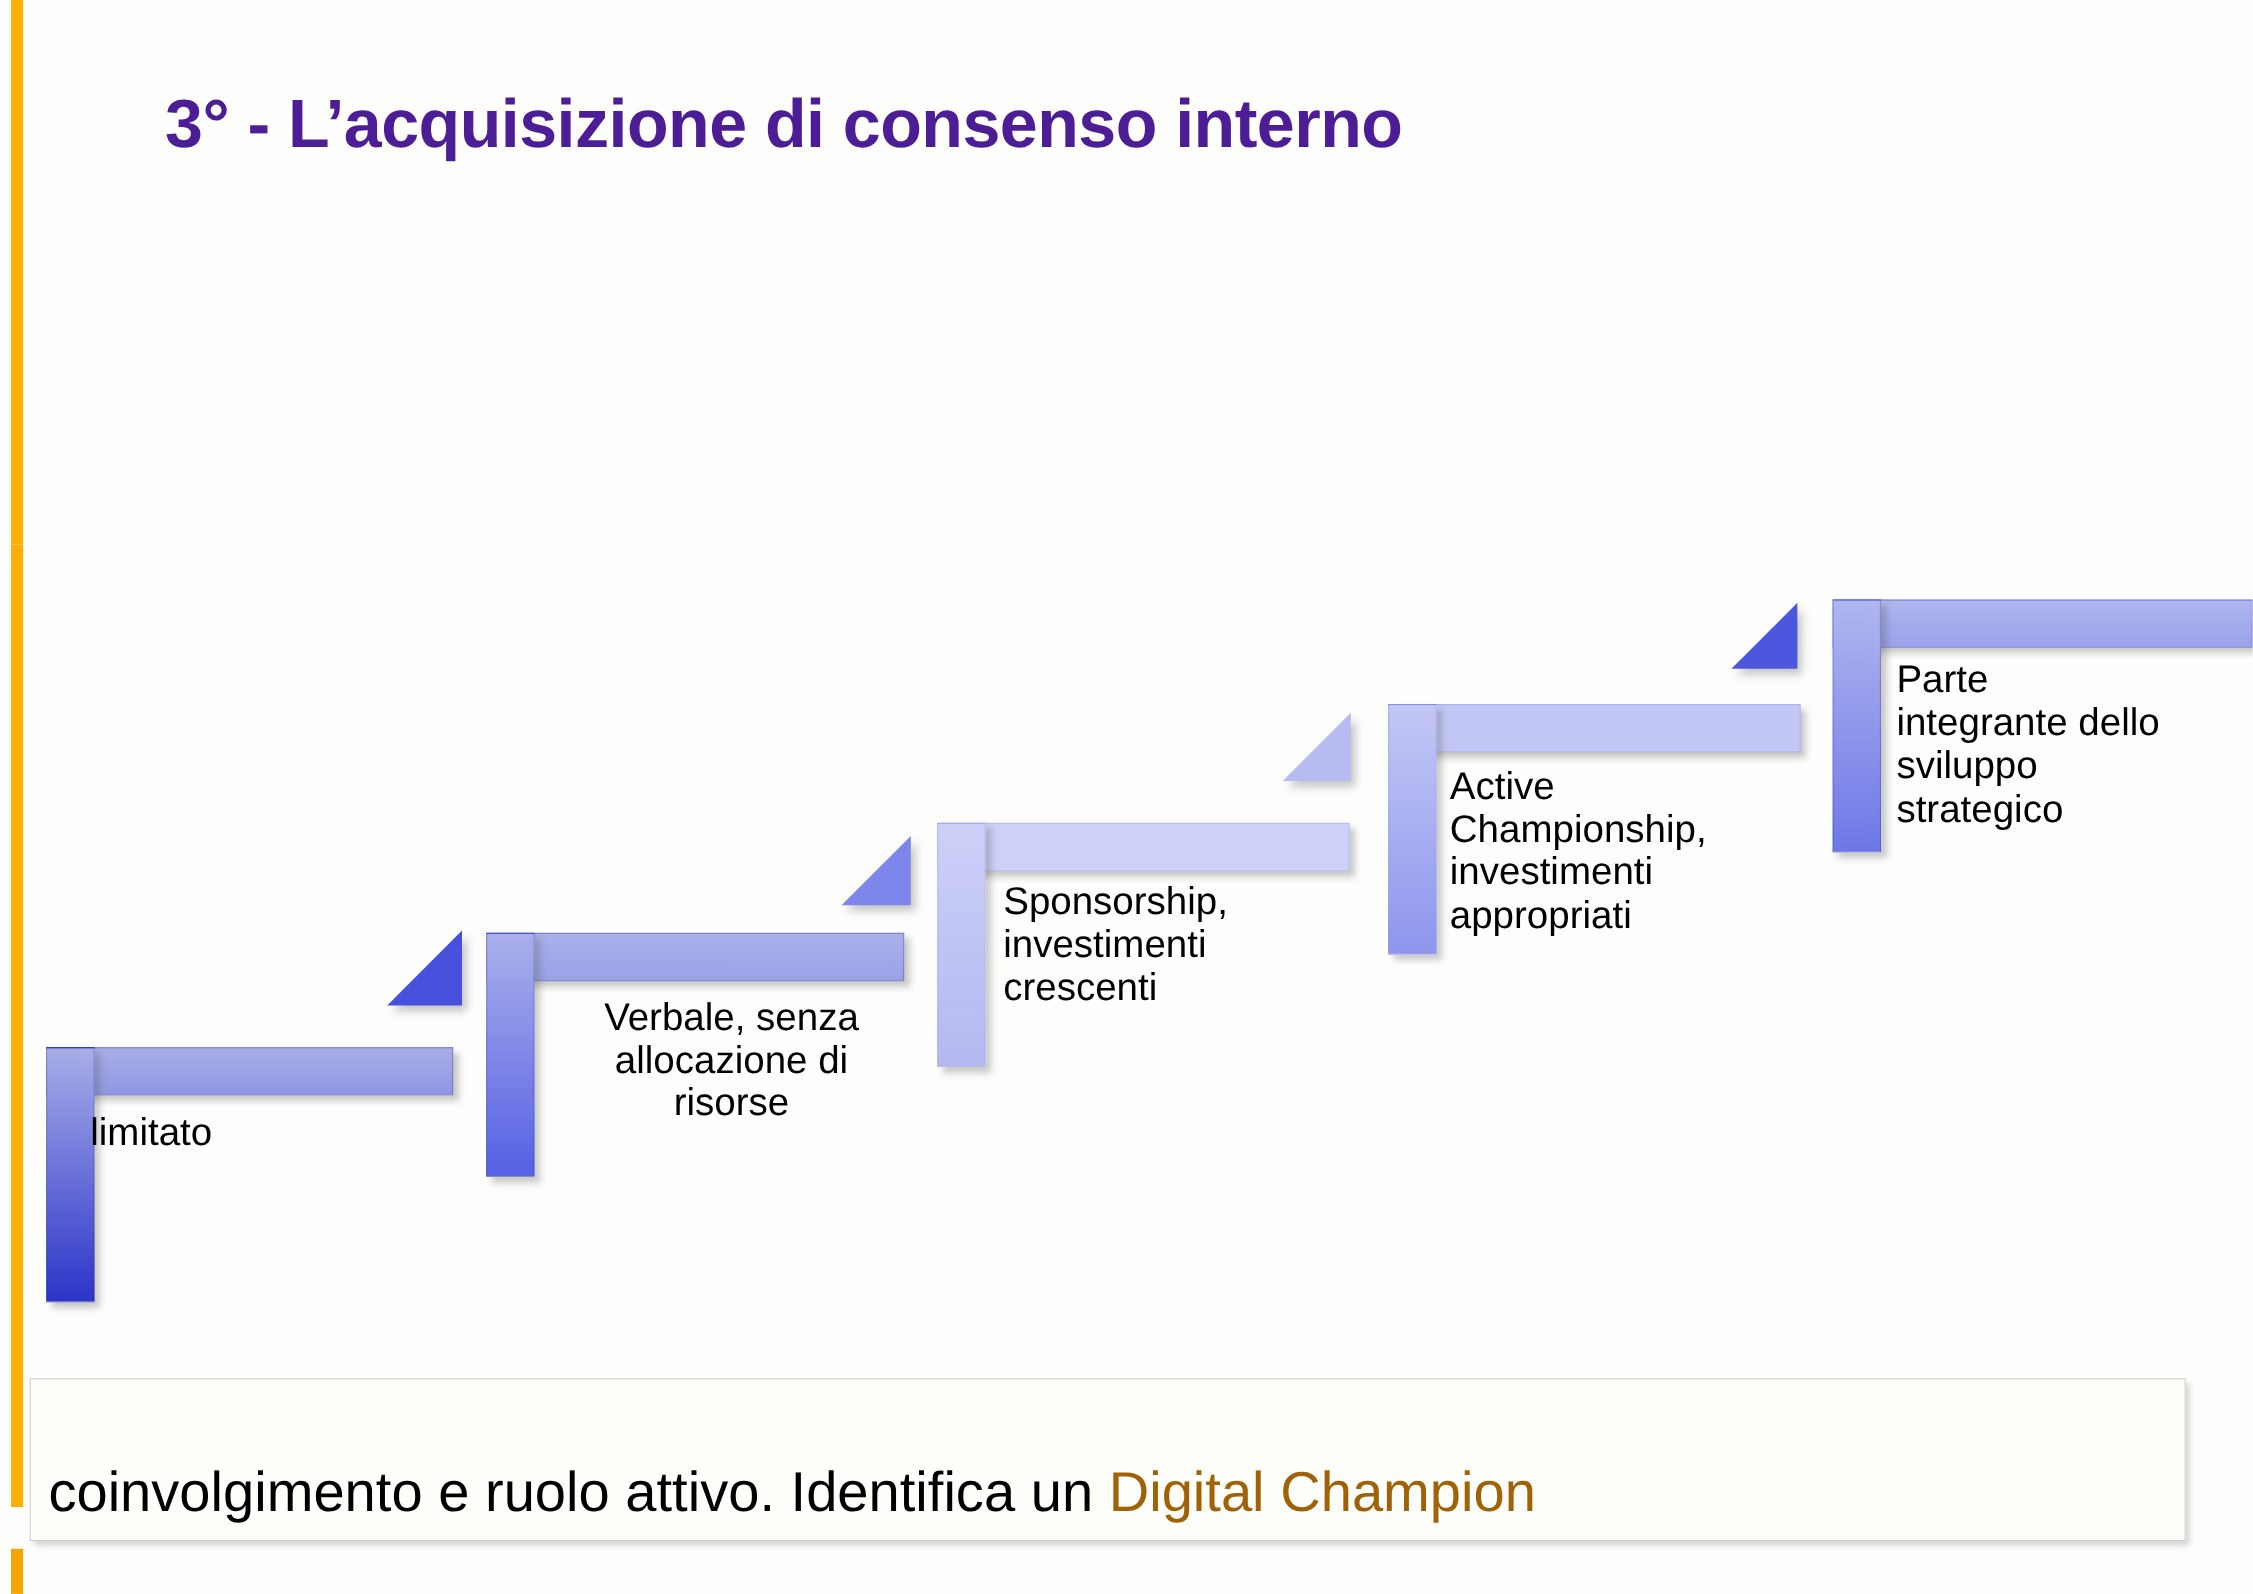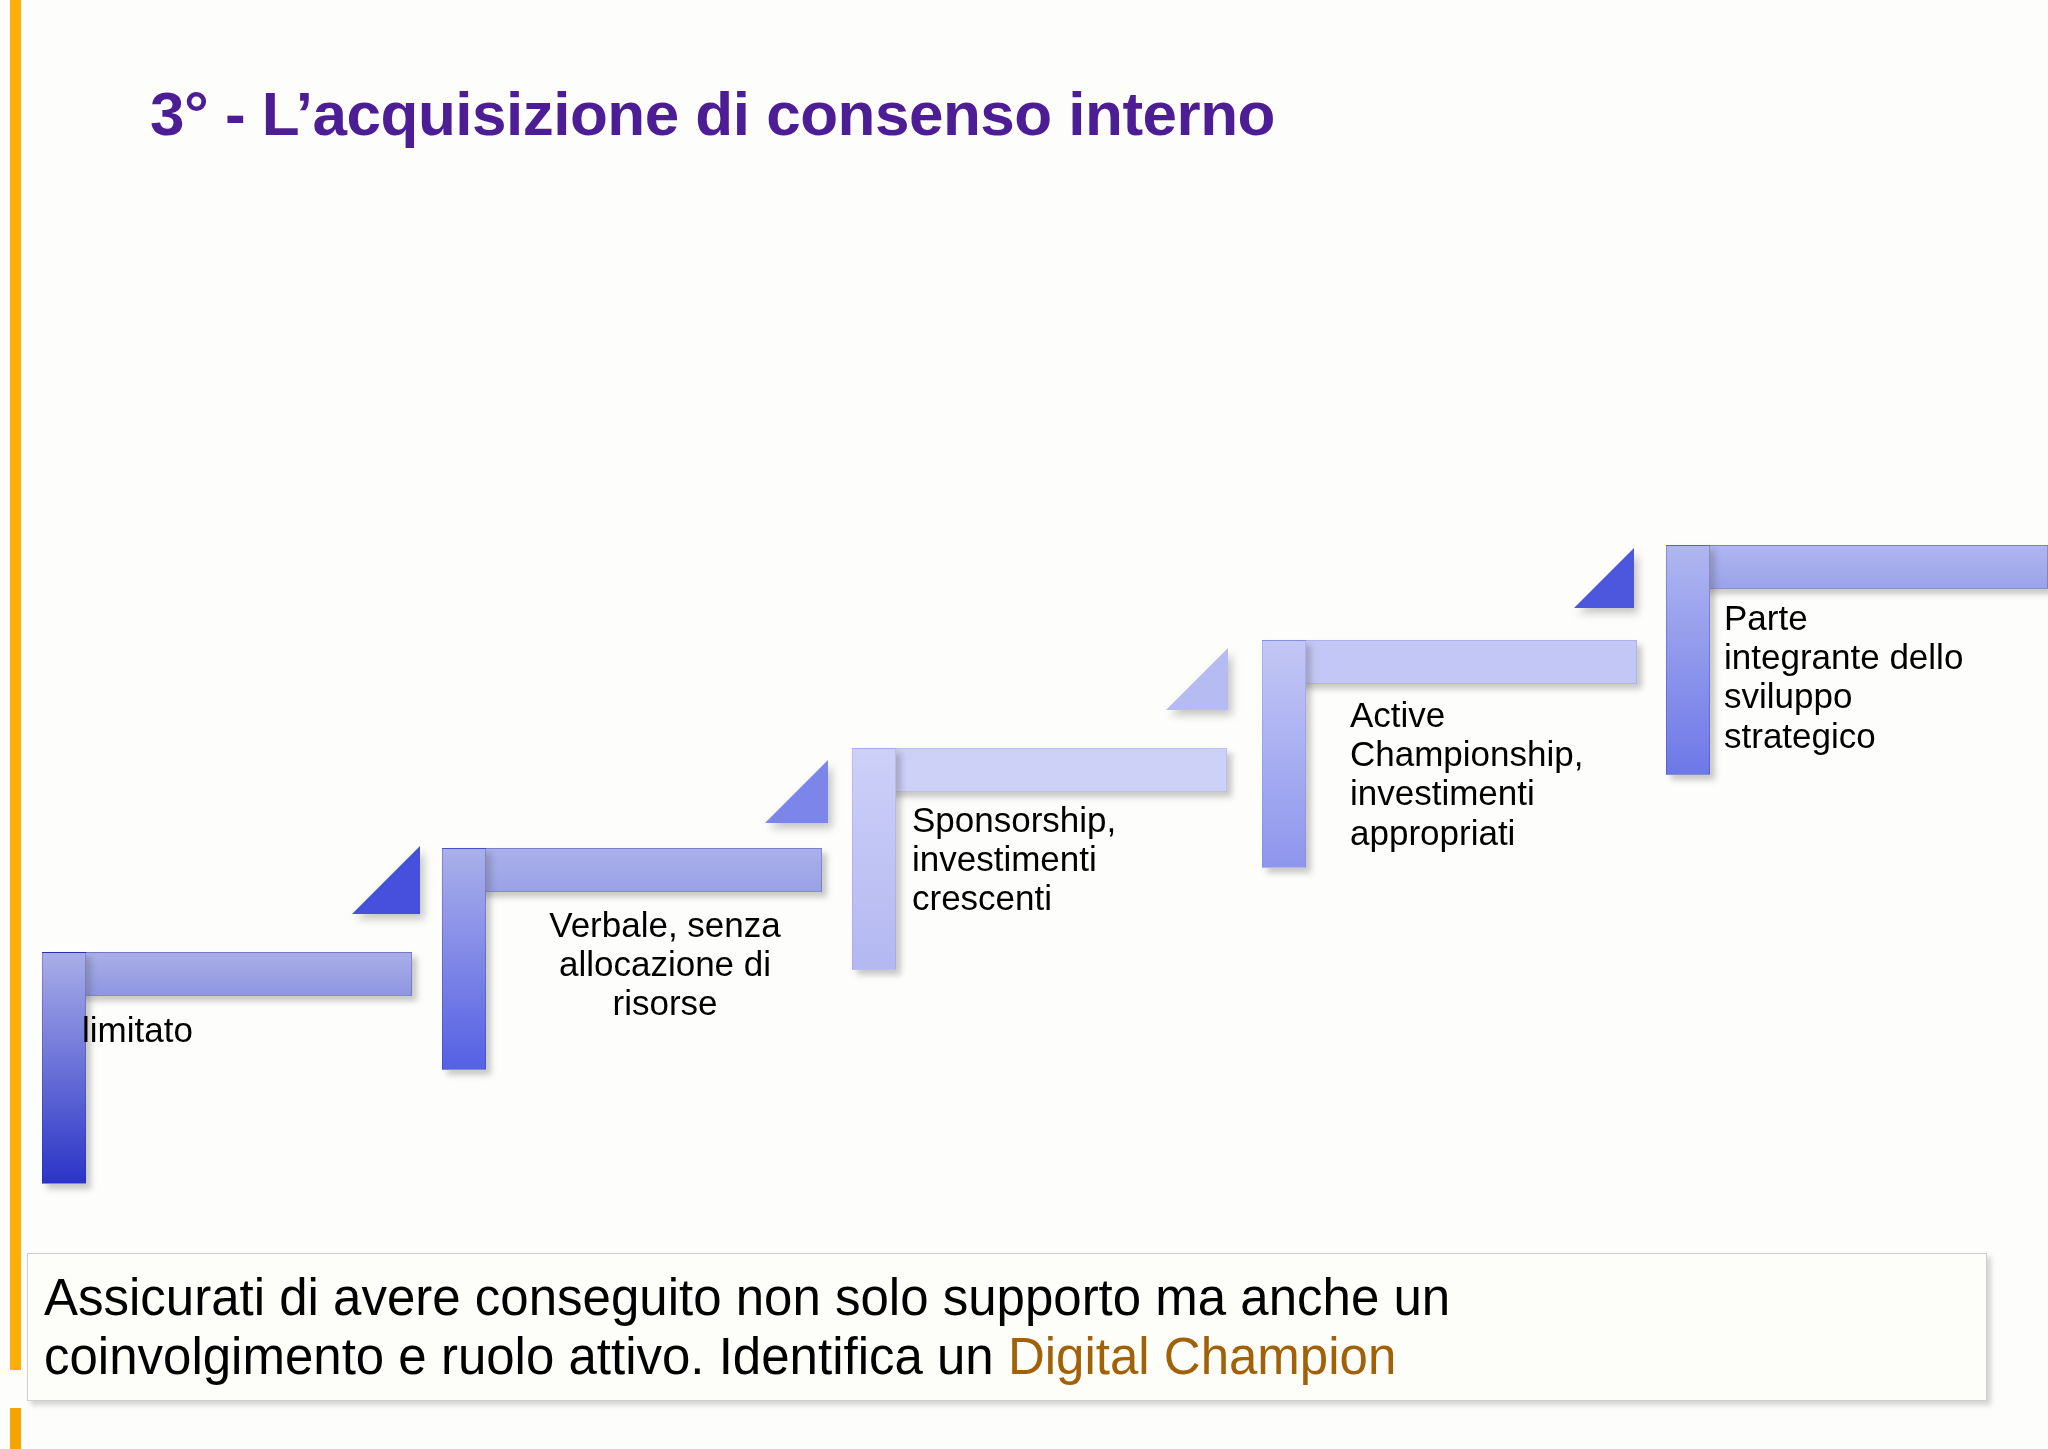--- a/index.html
+++ b/index.html
@@ -148,36 +148,36 @@
     </div>
     <div class="step-label" style="left:912px; top:800px; width:330px;">Sponsorship,
 investimenti
 crescenti</div>
 
     <div class="tri" style="left:1166px; top:648px; border-left:62px solid transparent; border-bottom:62px solid #b6bbf2;"></div>
     <div class="step" style="left:1262px; top:640px;">
       <div class="arm" style="width:375px; background:#c3c7f5; border-color:rgba(110,110,190,0.22);"></div>
       <div class="leg" style="height:228px; background:linear-gradient(to bottom,#c3c7f5,#8e96ed); border-color:rgba(110,110,190,0.22);"></div>
     </div>
-    <div class="step-label" style="left:1350px; top:695px; width:340px;">Active
+    <div class="step-label" style="left:1318px; top:695px; width:340px;">Active
 Championship,
 investimenti
 appropriati</div>
 
     <div class="tri" style="left:1574px; top:548px; border-left:60px solid transparent; border-bottom:60px solid #4c57de;"></div>
     <div class="step" style="left:1666px; top:545px;">
       <div class="arm" style="width:382px; background:linear-gradient(to bottom,#b0b6ef,#9aa2ea);"></div>
       <div class="leg" style="height:230px; background:linear-gradient(to bottom,#b0b6ef,#6d78e8);"></div>
     </div>
     <div class="step-label" style="left:1724px; top:598px; width:330px;">Parte
 integrante dello
 sviluppo
 strategico</div>
 
   </div>
 
   <div class="caption-box"></div>
   <div class="caption-text">
-    <span>Assicurati di avere conseguito non solo supporto ma anche  un</span><br>
+    <br>
     <span>coinvolgimento e  ruolo attivo. Identifica un </span><span class="hl">Digital Champion</span>
   </div>
 
 </div>
 
 </body></html>

